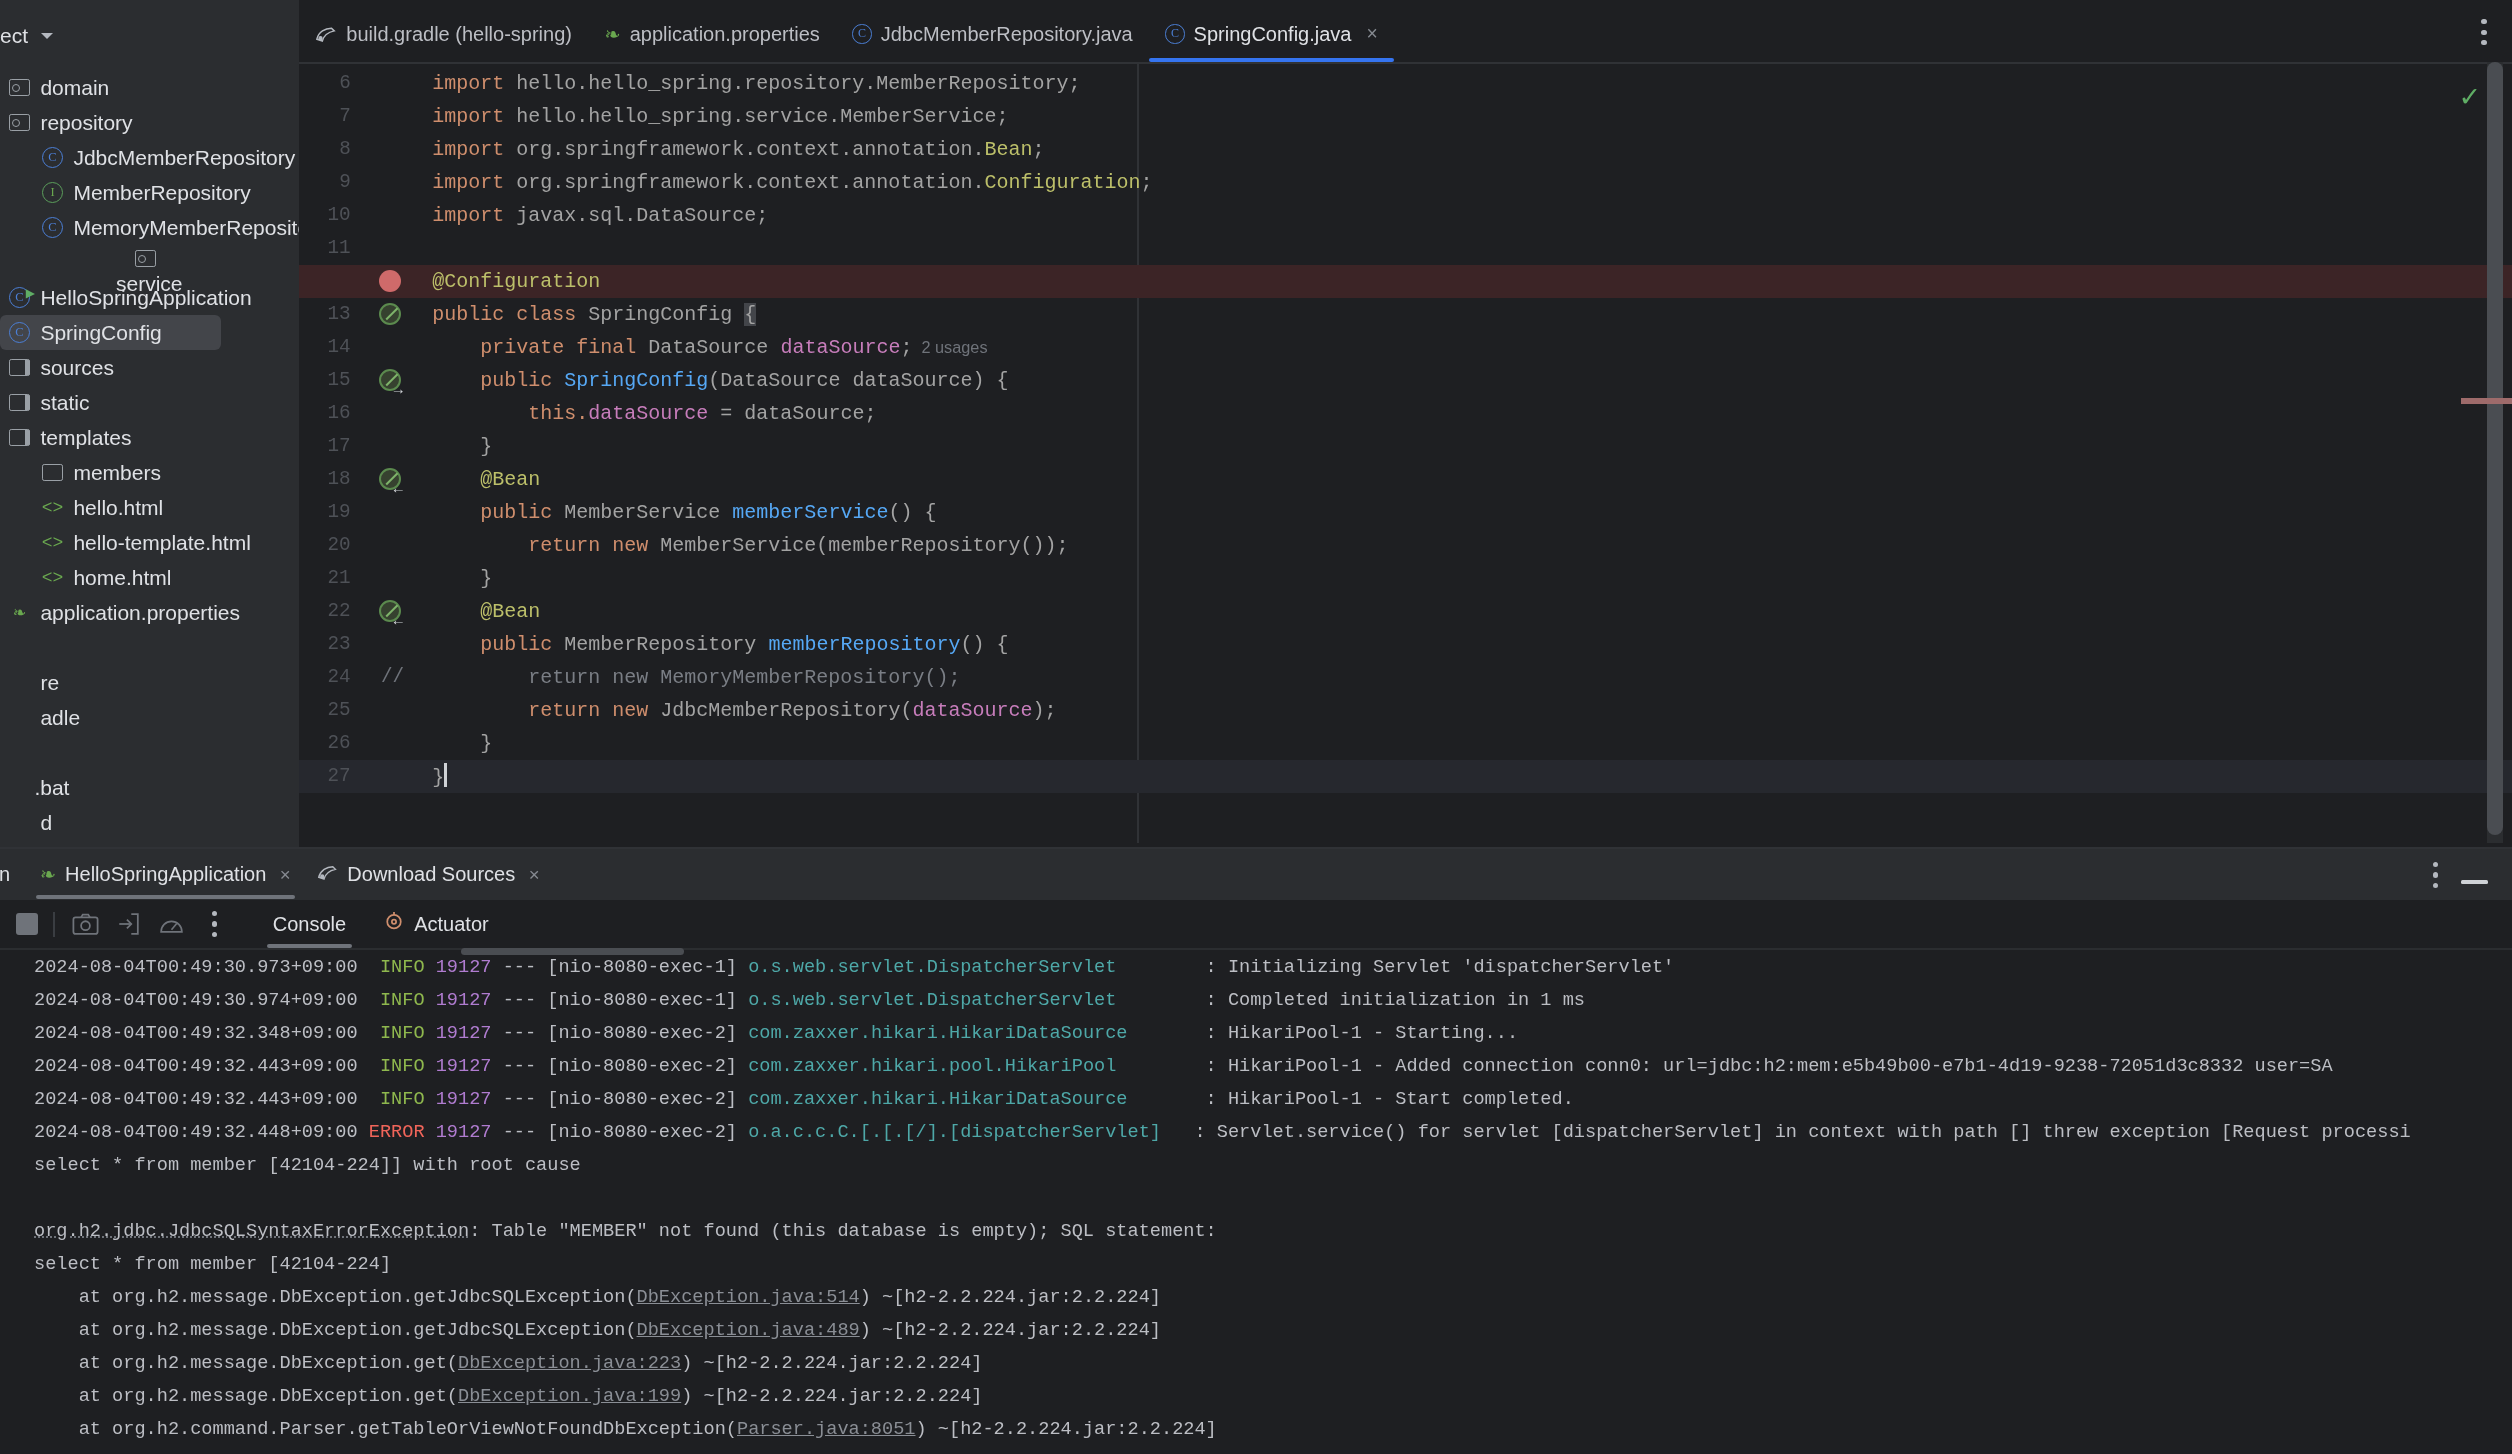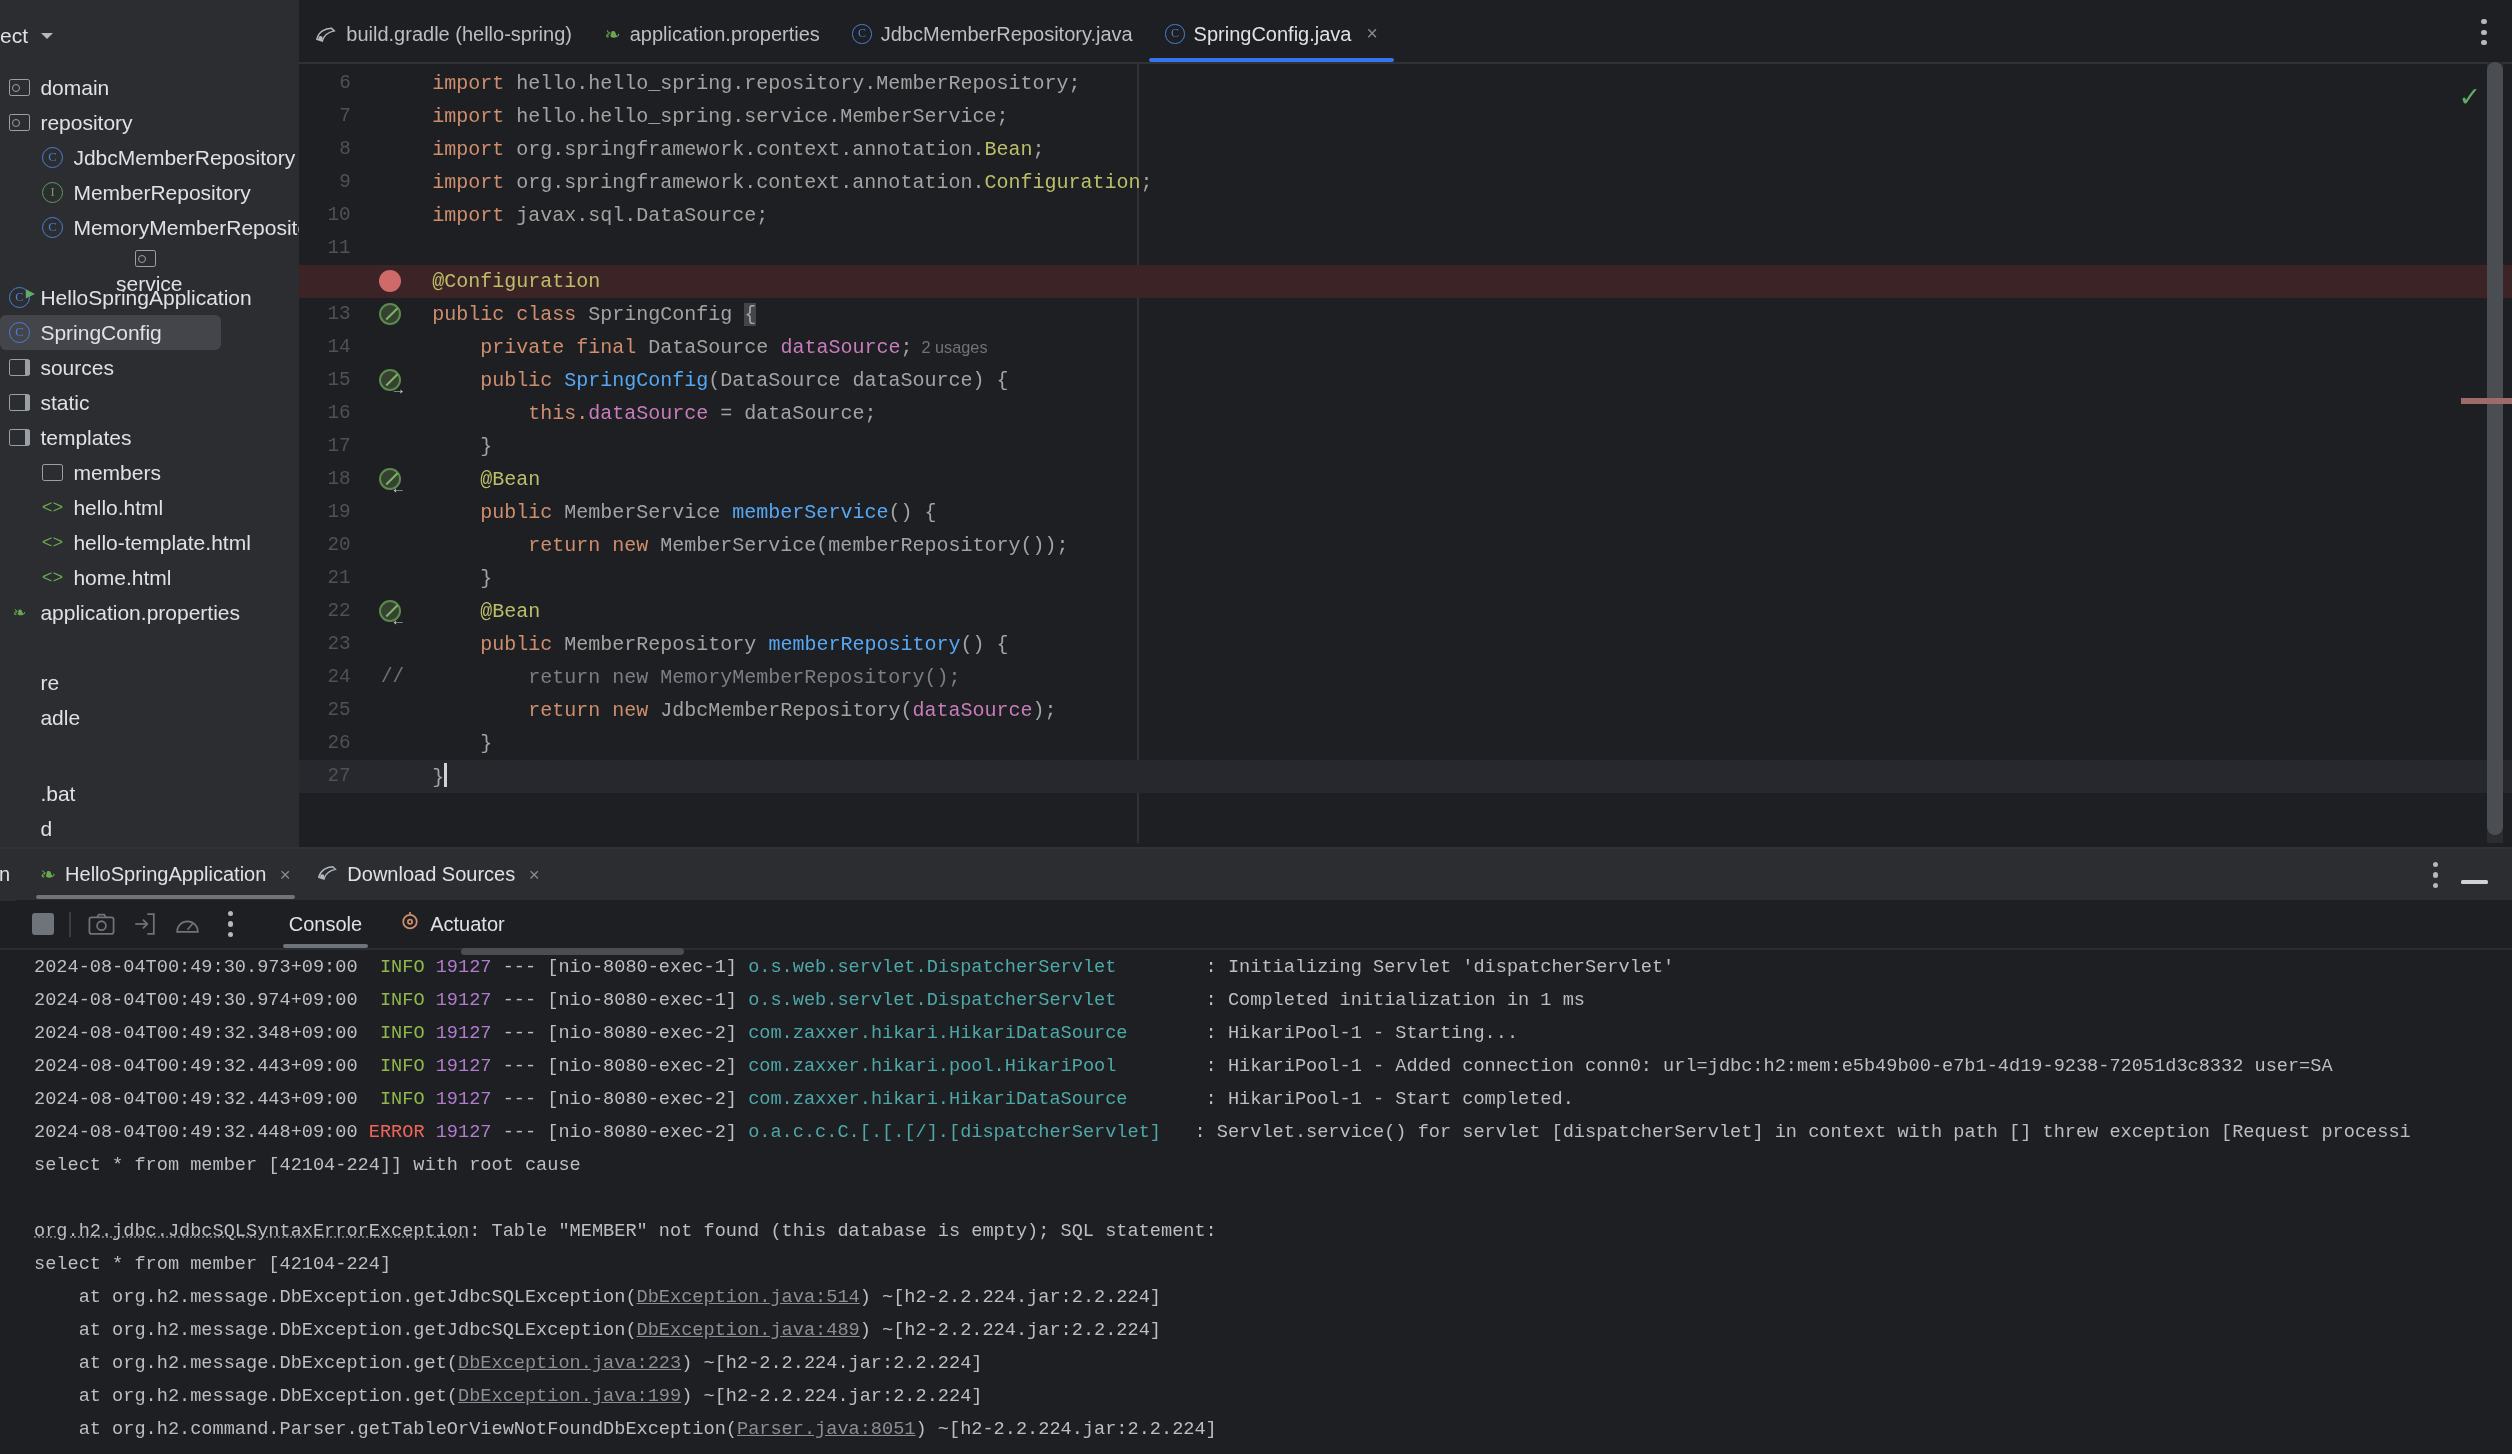--- a/index.html
+++ b/index.html
@@ -190,21 +190,21 @@
     content:""; position:absolute; left:9px; right:9px; bottom:1.5px;
     height:4.5px; background:#6f737a; border-radius:2.2px;
   }
   .run-kebab { position:absolute; right: 74px; top: 15px; }
   .run-min {
     position:absolute; right: 24px; top: 33px; width: 27px; height: 3.7px;
     background:#cfd2d6; border-radius:1.5px;
   }
 
   .console-toolbar {
-    position:absolute; left:16px; top:53px; right:0; height:48px;
+    position:absolute; left:0; top:53px; right:0; height:48px;
     background:#1e1f22; display:flex; align-items:center;
   }
   .stop-btn {
     width: 22px; height: 22px; background:#6f737a; border-radius:3px; margin-left: 16.3px;
   }
   .tb-sep { width:1.5px; height:25px; background:#3a3d42; margin: 0 15px; }
   .tb-ic { width: 31px; height: 31px; margin-right: 12px; position:relative;
            display:inline-flex; align-items:center; justify-content:center; color:#6f737a; }
   .ctab {
     color:#dfe1e5; font-size:20px; margin-left: 25px; position:relative;
@@ -354,21 +354,21 @@
           <span>re</span>
         </div>
         <div class="tree-row" style="padding-left: 6px;">
           <span class="tree-ic"></span>
           <span>adle</span>
         </div>
         <div class="tree-row" style="padding-left: 6px;">
           <span class="tree-ic"></span>
           <span></span>
         </div>
-        <div class="tree-row" style="padding-left: 6px; margin-top: 6px;">
+        <div class="tree-row" style="">
           <span class="tree-ic"></span>
           <span>.bat</span>
         </div>
         <div class="tree-row" style="padding-left: 6px;">
           <span class="tree-ic"></span>
           <span>d</span>
         </div>
       </div>
   </div>
 

